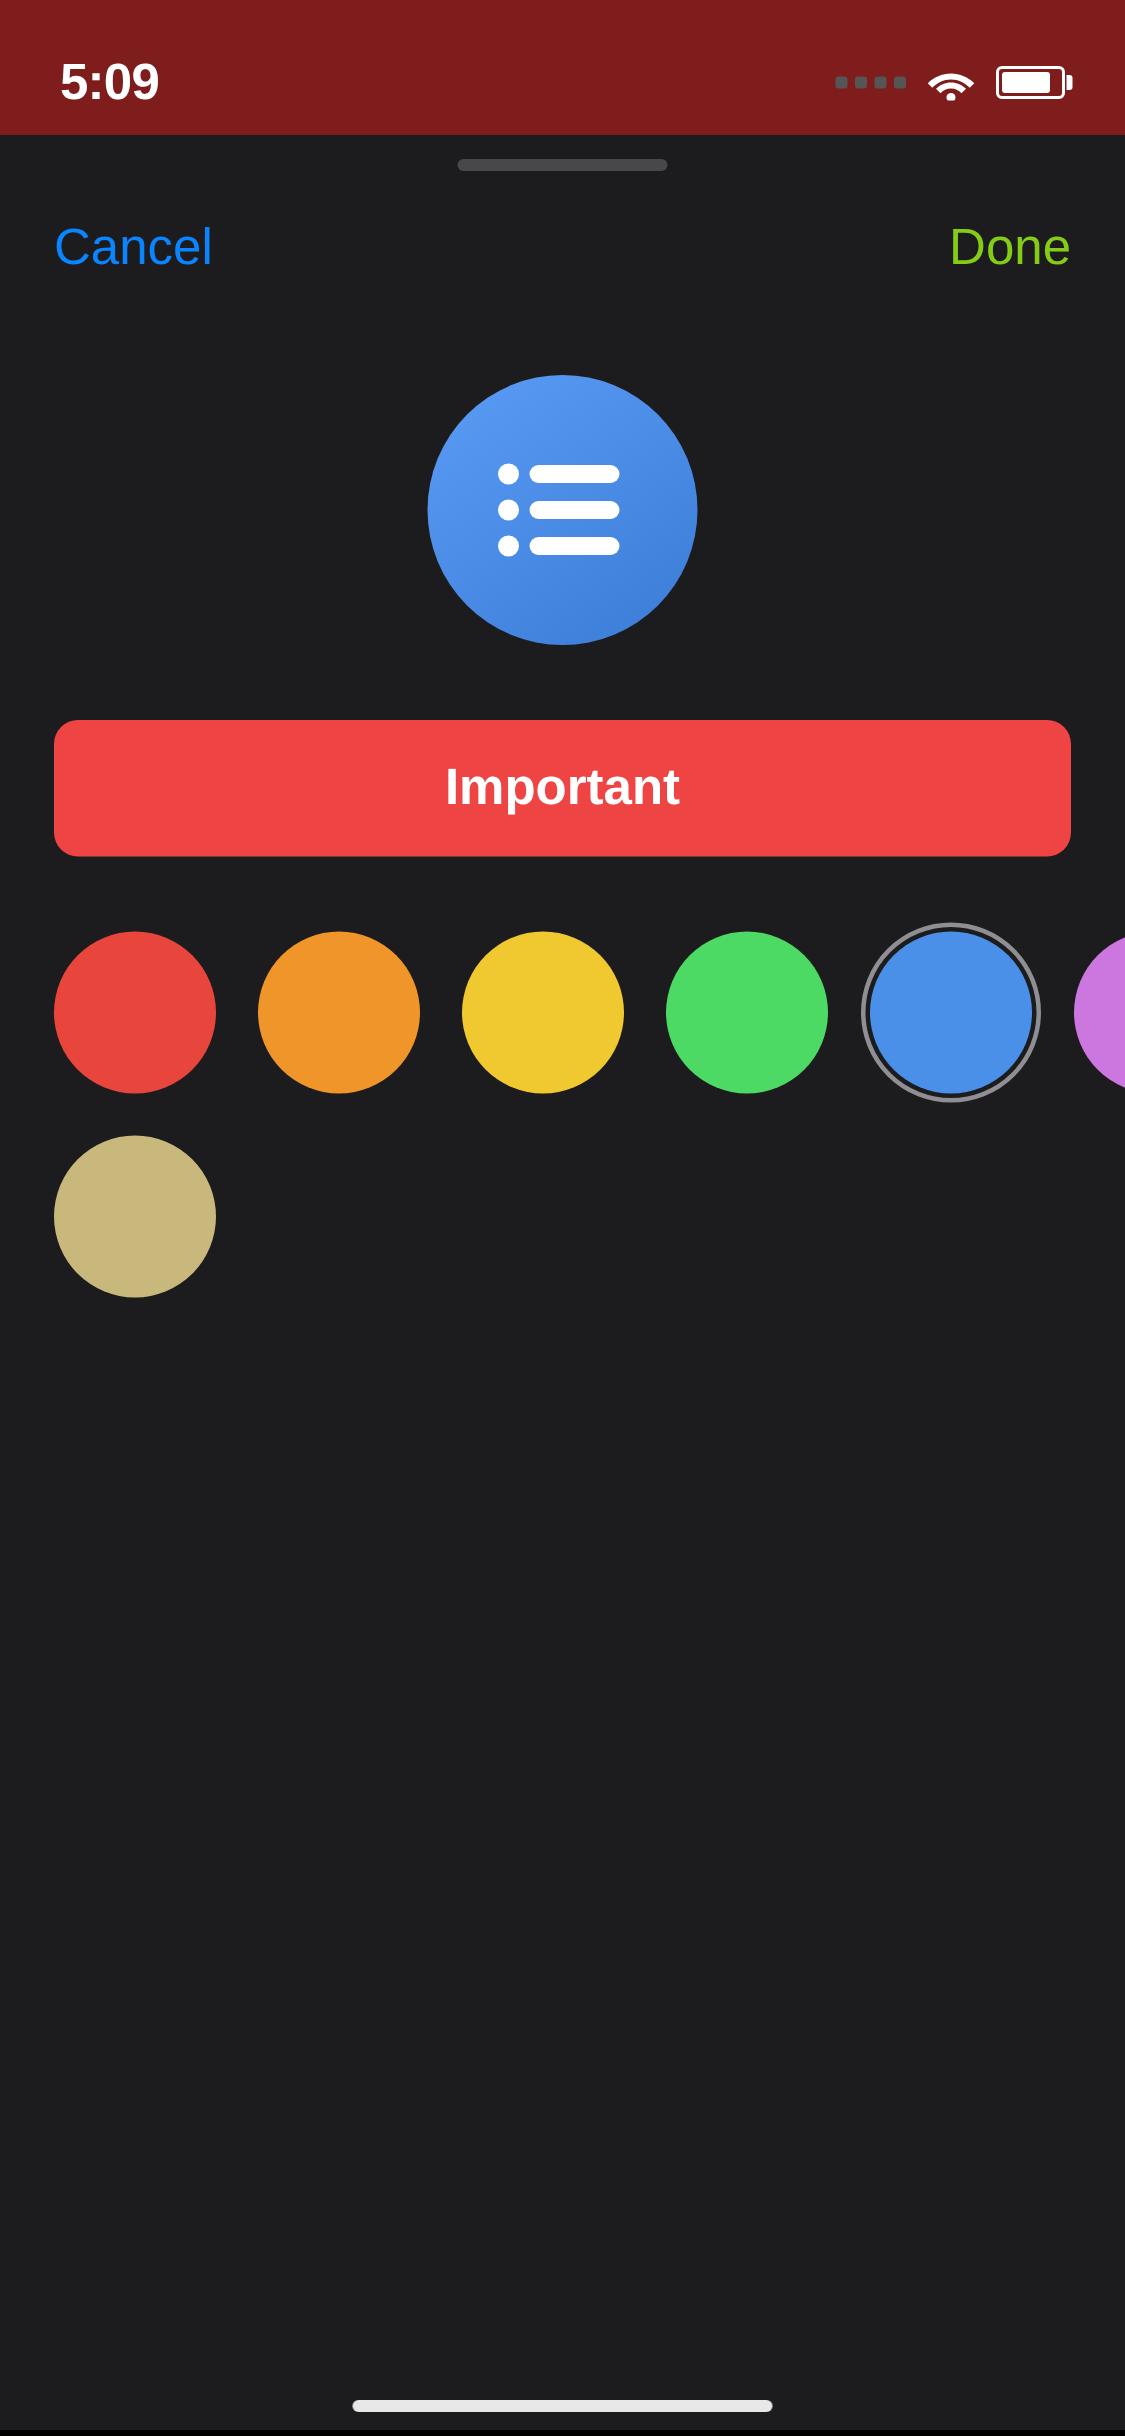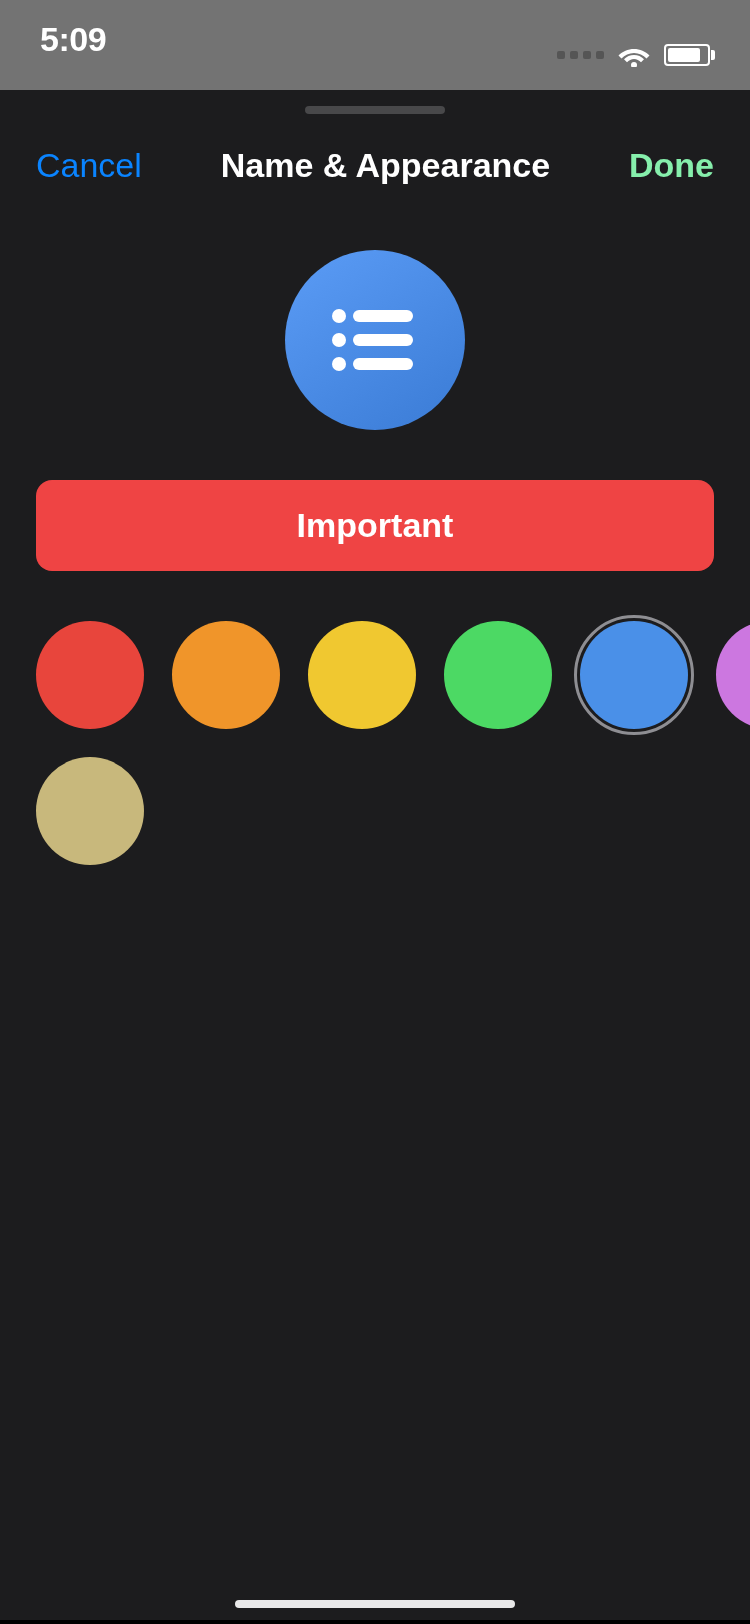--- a/index.html
+++ b/index.html
@@ -12,22 +12,23 @@
       font-family: -apple-system, 'SF Pro Display', 'Helvetica Neue', sans-serif;
       color: #fff;
       overflow: hidden;
       position: relative;
     }
 
     
     .status-bar {
       width: 100%;
       height: 90px;
-      background: #737373;
-      display: flex;
+      background: #7f1d1d;
+      display: flex;
+      align-items: center;
       justify-content: space-between;
       padding: 20px 40px 0 40px;
     }
 
     .status-time {
       font-size: 34px;
       font-weight: 600;
       color: #fff;
       letter-spacing: -0.5px;
     }
@@ -129,22 +130,22 @@
     }
 
     .nav-title {
       font-size: 34px;
       font-weight: 600;
       color: #fff;
     }
 
     .nav-done {
       font-size: 34px;
-      color: #86efac;
-      font-weight: 700;
+      color: #84cc16;
+      font-weight: 400;
       cursor: pointer;
     }
 
     
     .icon-area {
       display: flex;
       justify-content: center;
       padding: 40px 0 50px 0;
     }
 
@@ -255,21 +256,20 @@
 </div>
 
 <div class="sheet-handle">
   <div class="sheet-handle-bar"></div>
 </div>
 
 <div class="sheet">
 
   <div class="nav-bar">
     <span class="nav-cancel">Cancel</span>
-    <span class="nav-title">Name &amp; Appearance</span>
     <span class="nav-done">Done</span>
   </div>
 
   <div class="icon-area">
     <div class="list-icon-circle">
       <svg width="100" height="80" viewBox="0 0 100 80" fill="white">
 
         <circle cx="14" cy="16" r="7" fill="white"></circle>
         <rect x="28" y="10" width="60" height="12" rx="6" fill="white"></rect>
         <circle cx="14" cy="40" r="7" fill="white"></circle>

